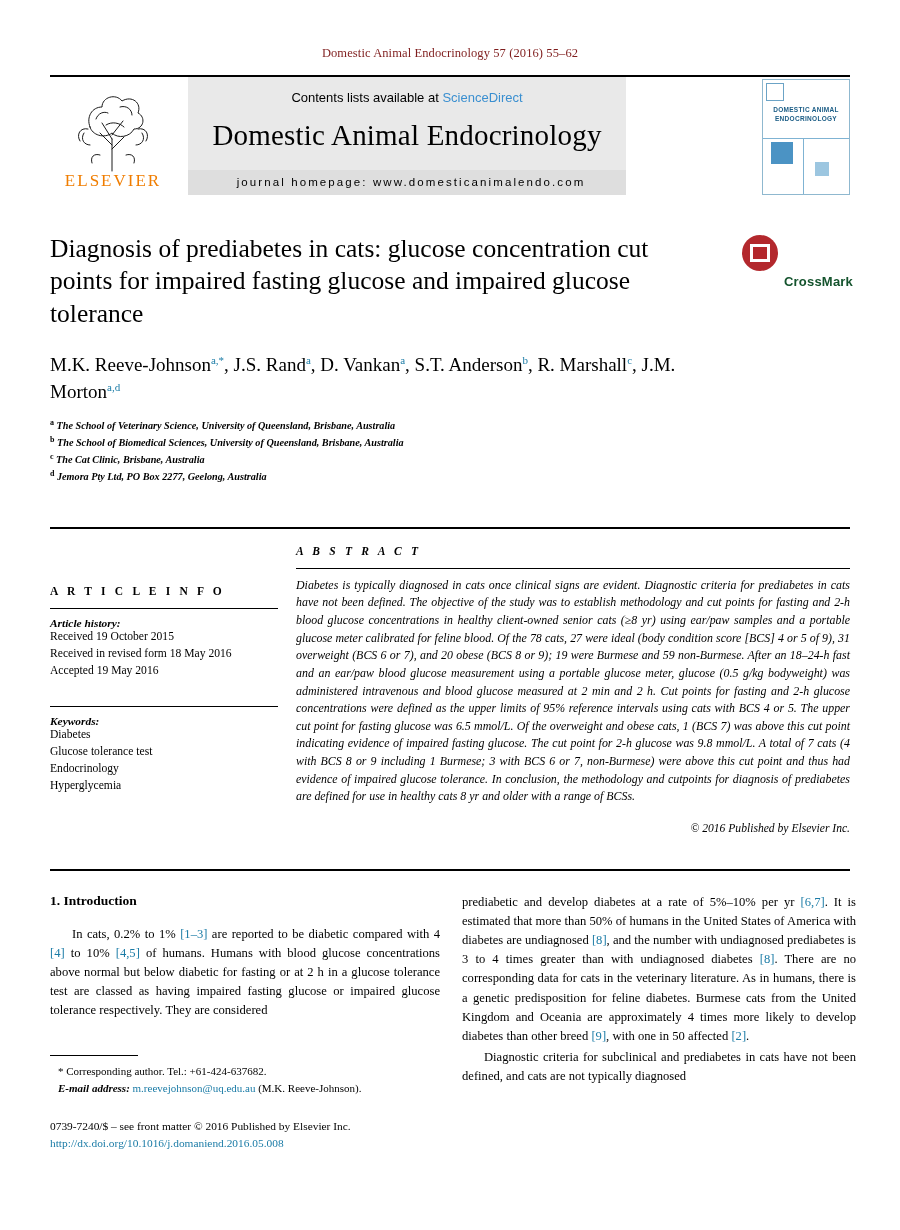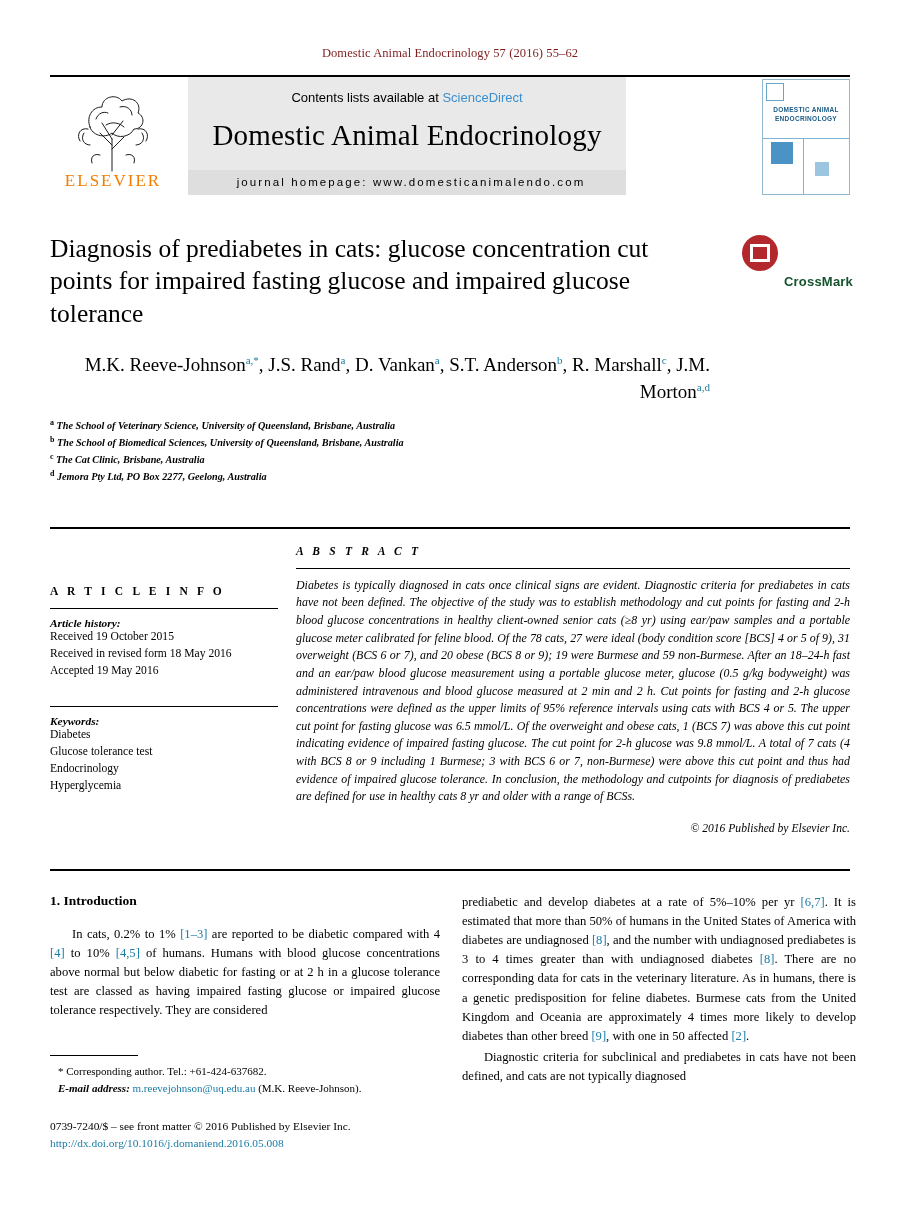--- a/index.html
+++ b/index.html
@@ -177,21 +177,20 @@
     color: #14532d;
     letter-spacing: 0.2px;
     margin-top: 28px;
   }
   
   .authors {
     margin: 22px 50px 0 50px;
     font-size: 19px;
     line-height: 1.4;
     width: 660px;
-    text-align: right;
   }
   .authors sup { color: #1a7ba6; font-size: 11px; }
   .affiliations {
     margin: 12px 50px 0 50px;
     font-size: 10.2px;
     font-style: italic;
     font-weight: bold;
     line-height: 1.52;
   }
   .affiliations sup {

